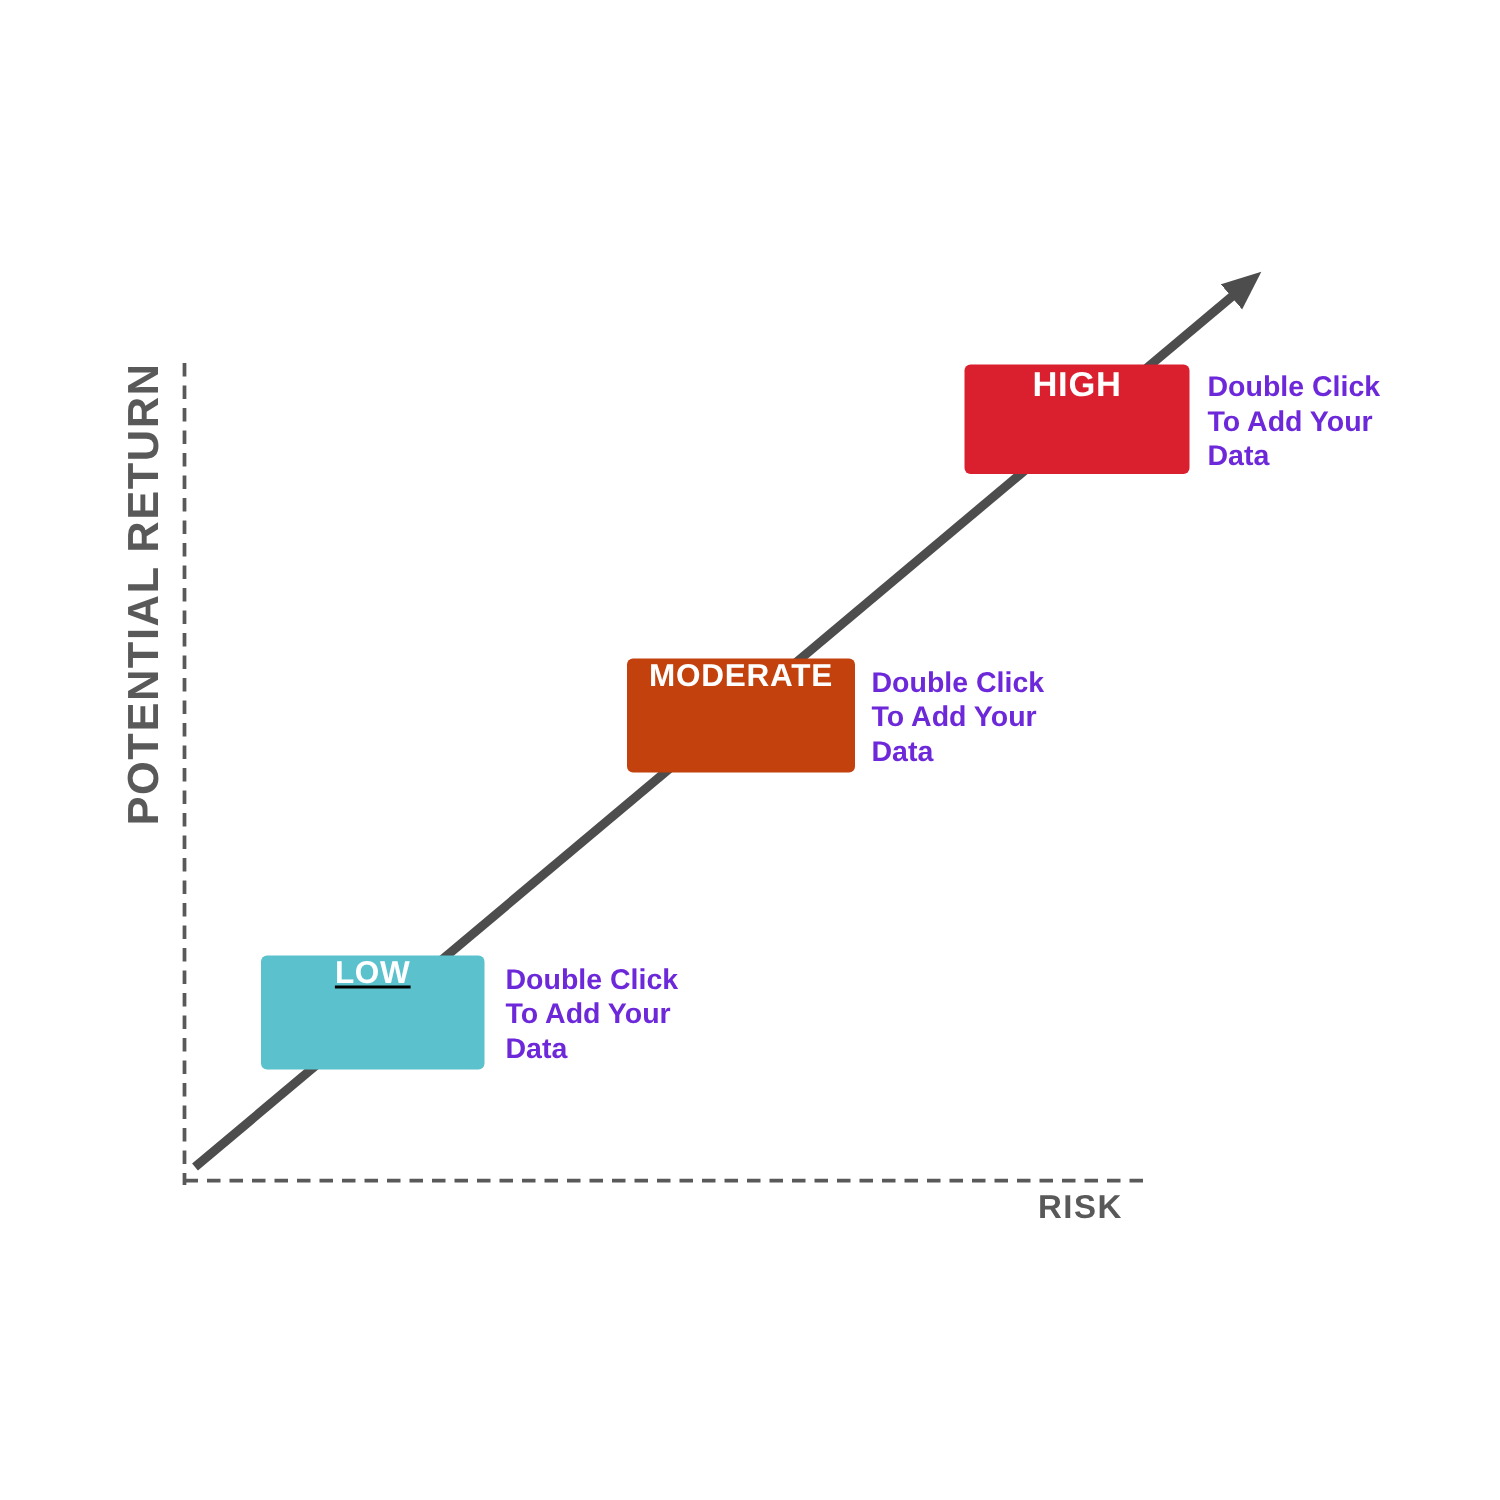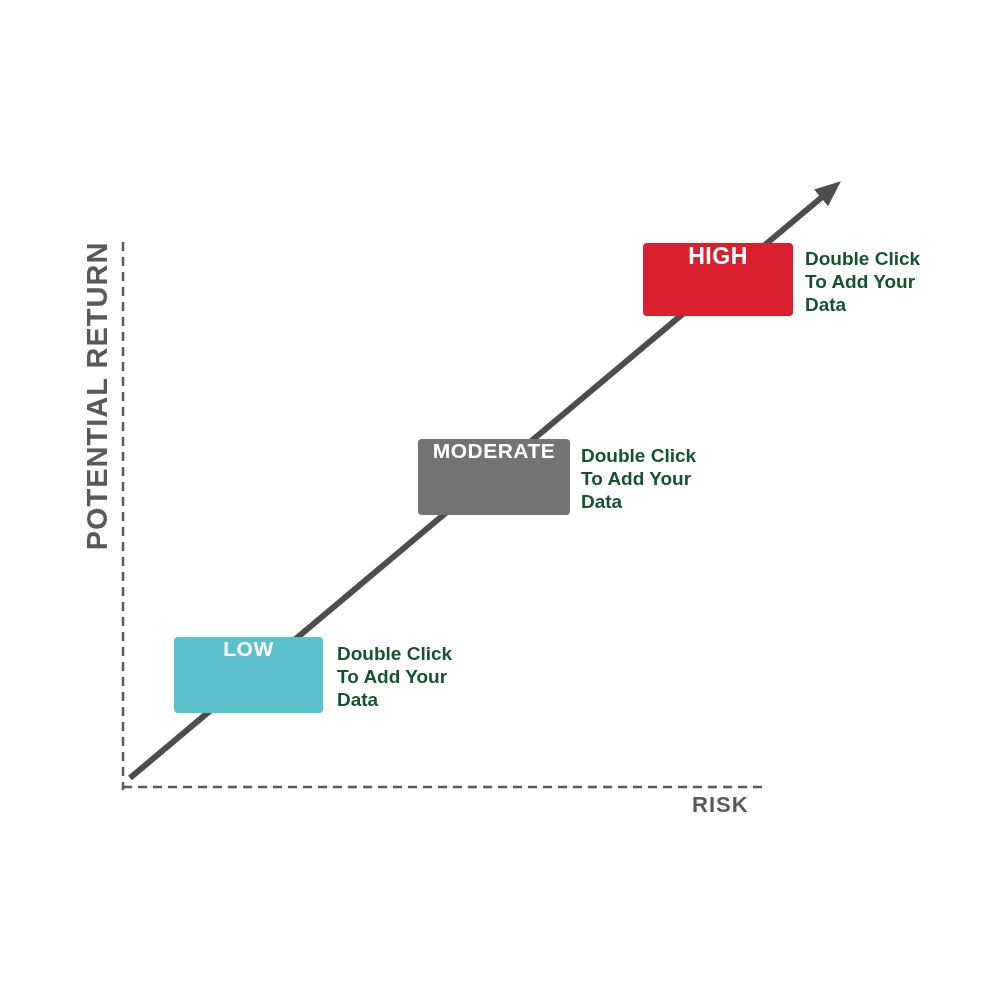--- a/index.html
+++ b/index.html
@@ -61,21 +61,21 @@
   .level-low      { left: 174px; top: 637px; width: 149px; height: 76px; }
   .level-moderate { left: 418px; top: 439px; width: 152px; height: 76px; }
   .level-high     { left: 643px; top: 243px; width: 150px; height: 73px; }
   .level-high .level-label { font-size: 23px; }
 
   .note {
     position: absolute;
     font-size: 19px;
     font-weight: bold;
     line-height: 23px;
-    color: #14532d;
+    color: #6d28d9;
     white-space: nowrap;
     cursor: pointer;
   }
   .note span { display: block; }
   .note-low      { left: 337px; top: 642px; }
   .note-moderate { left: 581px; top: 444px; }
   .note-high     { left: 805px; top: 247px; }
 </style>
 </head>
 <body>
@@ -89,30 +89,30 @@
       </marker>
     </defs>
     <line x1="123" y1="242" x2="123" y2="790" stroke="#595959" stroke-width="2.5" stroke-dasharray="9 6"></line>
     <line x1="123" y1="787" x2="768" y2="787" stroke="#595959" stroke-width="2.5" stroke-dasharray="9 6"></line>
     <line x1="130" y1="778" x2="834" y2="187" stroke="#4D4D4D" stroke-width="6" marker-end="url(#arrowhead)"></line>
   </svg>
 
   <div class="y-axis-label">POTENTIAL RETURN</div>
   <div class="x-axis-label">RISK</div>
 
-  <div class="level-box level-low" style="background-color: rgb(91, 194, 205);">
+  <div class="level-box level-low" style="background-color: rgb(91, 194, 205); text-decoration: underline;">
     <span class="level-label">LOW</span>
   </div>
   <div class="note note-low">
     <span>Double Click</span>
     <span>To Add Your</span>
     <span>Data</span>
   </div>
 
-  <div class="level-box level-moderate" style="background-color: #737373;">
+  <div class="level-box level-moderate" style="background-color: #c2410c;">
     <span class="level-label">MODERATE</span>
   </div>
   <div class="note note-moderate">
     <span>Double Click</span>
     <span>To Add Your</span>
     <span>Data</span>
   </div>
 
   <div class="level-box level-high" style="background-color: rgb(218, 31, 46);">
     <span class="level-label">HIGH</span>

